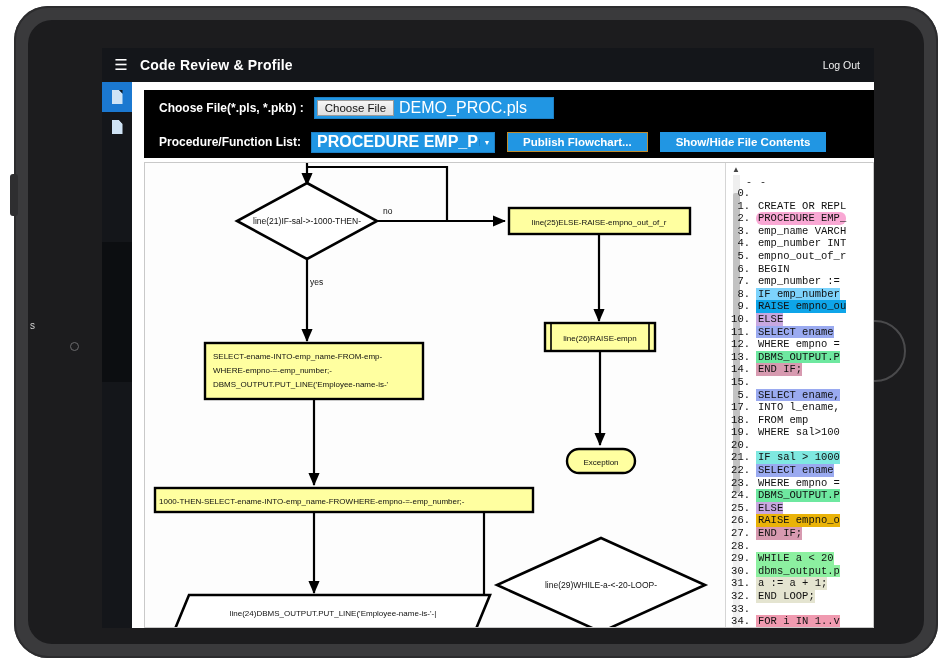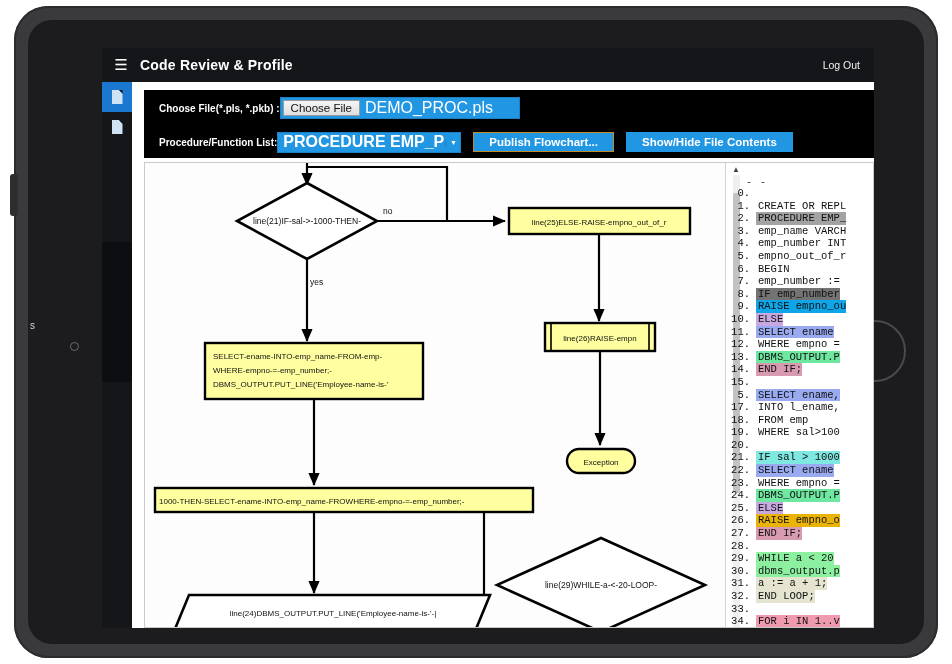--- a/index.html
+++ b/index.html
@@ -71,21 +71,21 @@
 
   
   #content {
     position:absolute; left:30px; top:34px; right:0; bottom:0; background:#ffffff;
   }
   #ctrl-panel {
     position:absolute; left:12px; top:8px; right:0; height:68px;
     background:#000000; border:1px solid #000;
   }
   .ctrl-row { display:flex; align-items:center; height:34px; padding-left:14px; }
-  .ctrl-label { color:#ffffff; font-size:10px; font-weight:bold; }
+  .ctrl-label { color:#ffffff; font-size:12px; font-weight:bold; margin-right:10px; }
   .file-input {
     display:flex; align-items:center; background:#2196e3; height:22px;
     border:1px solid #1d7fc4; min-width:240px;
   }
   .choose-btn {
     background:linear-gradient(#f6f6f6,#dedede); border:1px solid #9a9a9a;
     font-size:11.5px; color:#111; padding:1px 7px; margin:1px 5px 1px 2px; cursor:pointer;
   }
   .file-name { color:#ffffff; font-size:16px; padding-right:8px; }
 
@@ -249,27 +249,27 @@
 
           <div id="code-panel">
             <div id="code-scroll-up">▲</div>
             <div id="code-dots">- -</div>
             <div id="code-vscroll-track">
               <div id="code-vscroll" style="left:0;top:18px;"></div>
             </div>
             <div id="code-list">
                 <div class="cline"><span class="cnum">0.</span><span class="ctext"></span></div>
                 <div class="cline"><span class="cnum">1.</span><span class="ctext">CREATE OR REPL</span></div>
-                <div class="cline"><span class="cnum">2.</span><span class="ctext" style="background: #a3a3a3;">PROCEDURE EMP_</span></div>
+                <div class="cline"><span class="cnum">2.</span><span class="ctext" style="background: #f9a8d4; border-radius: 6px;">PROCEDURE EMP_</span></div>
                 <div class="cline"><span class="cnum">3.</span><span class="ctext">emp_name VARCH</span></div>
                 <div class="cline"><span class="cnum">4.</span><span class="ctext">emp_number INT</span></div>
                 <div class="cline"><span class="cnum">5.</span><span class="ctext">empno_out_of_r</span></div>
                 <div class="cline"><span class="cnum">6.</span><span class="ctext">BEGIN</span></div>
                 <div class="cline"><span class="cnum">7.</span><span class="ctext">emp_number :=</span></div>
-                <div class="cline"><span class="cnum">8.</span><span class="ctext" style="background: #737373;">IF emp_number</span></div>
+                <div class="cline"><span class="cnum">8.</span><span class="ctext" style="background: #7dd3fc;">IF emp_number</span></div>
                 <div class="cline"><span class="cnum">9.</span><span class="ctext" style="background: #0ea5e9;">RAISE empno_ou</span></div>
                 <div class="cline"><span class="cnum">10.</span><span class="ctext" style="background: rgb(200, 168, 224);">ELSE</span></div>
                 <div class="cline"><span class="cnum">11.</span><span class="ctext" style="background: rgb(154, 170, 240);">SELECT ename</span></div>
                 <div class="cline"><span class="cnum">12.</span><span class="ctext">WHERE empno =</span></div>
                 <div class="cline"><span class="cnum">13.</span><span class="ctext" style="background: rgb(110, 232, 160);">DBMS_OUTPUT.P</span></div>
                 <div class="cline"><span class="cnum">14.</span><span class="ctext" style="background: rgb(215, 154, 176);">END IF;</span></div>
                 <div class="cline"><span class="cnum">15.</span><span class="ctext"></span></div>
                 <div class="cline"><span class="cnum">5.</span><span class="ctext" style="background: rgb(154, 170, 240);">SELECT ename,</span></div>
                 <div class="cline"><span class="cnum">17.</span><span class="ctext">INTO l_ename,</span></div>
                 <div class="cline"><span class="cnum">18.</span><span class="ctext">FROM emp</span></div>

